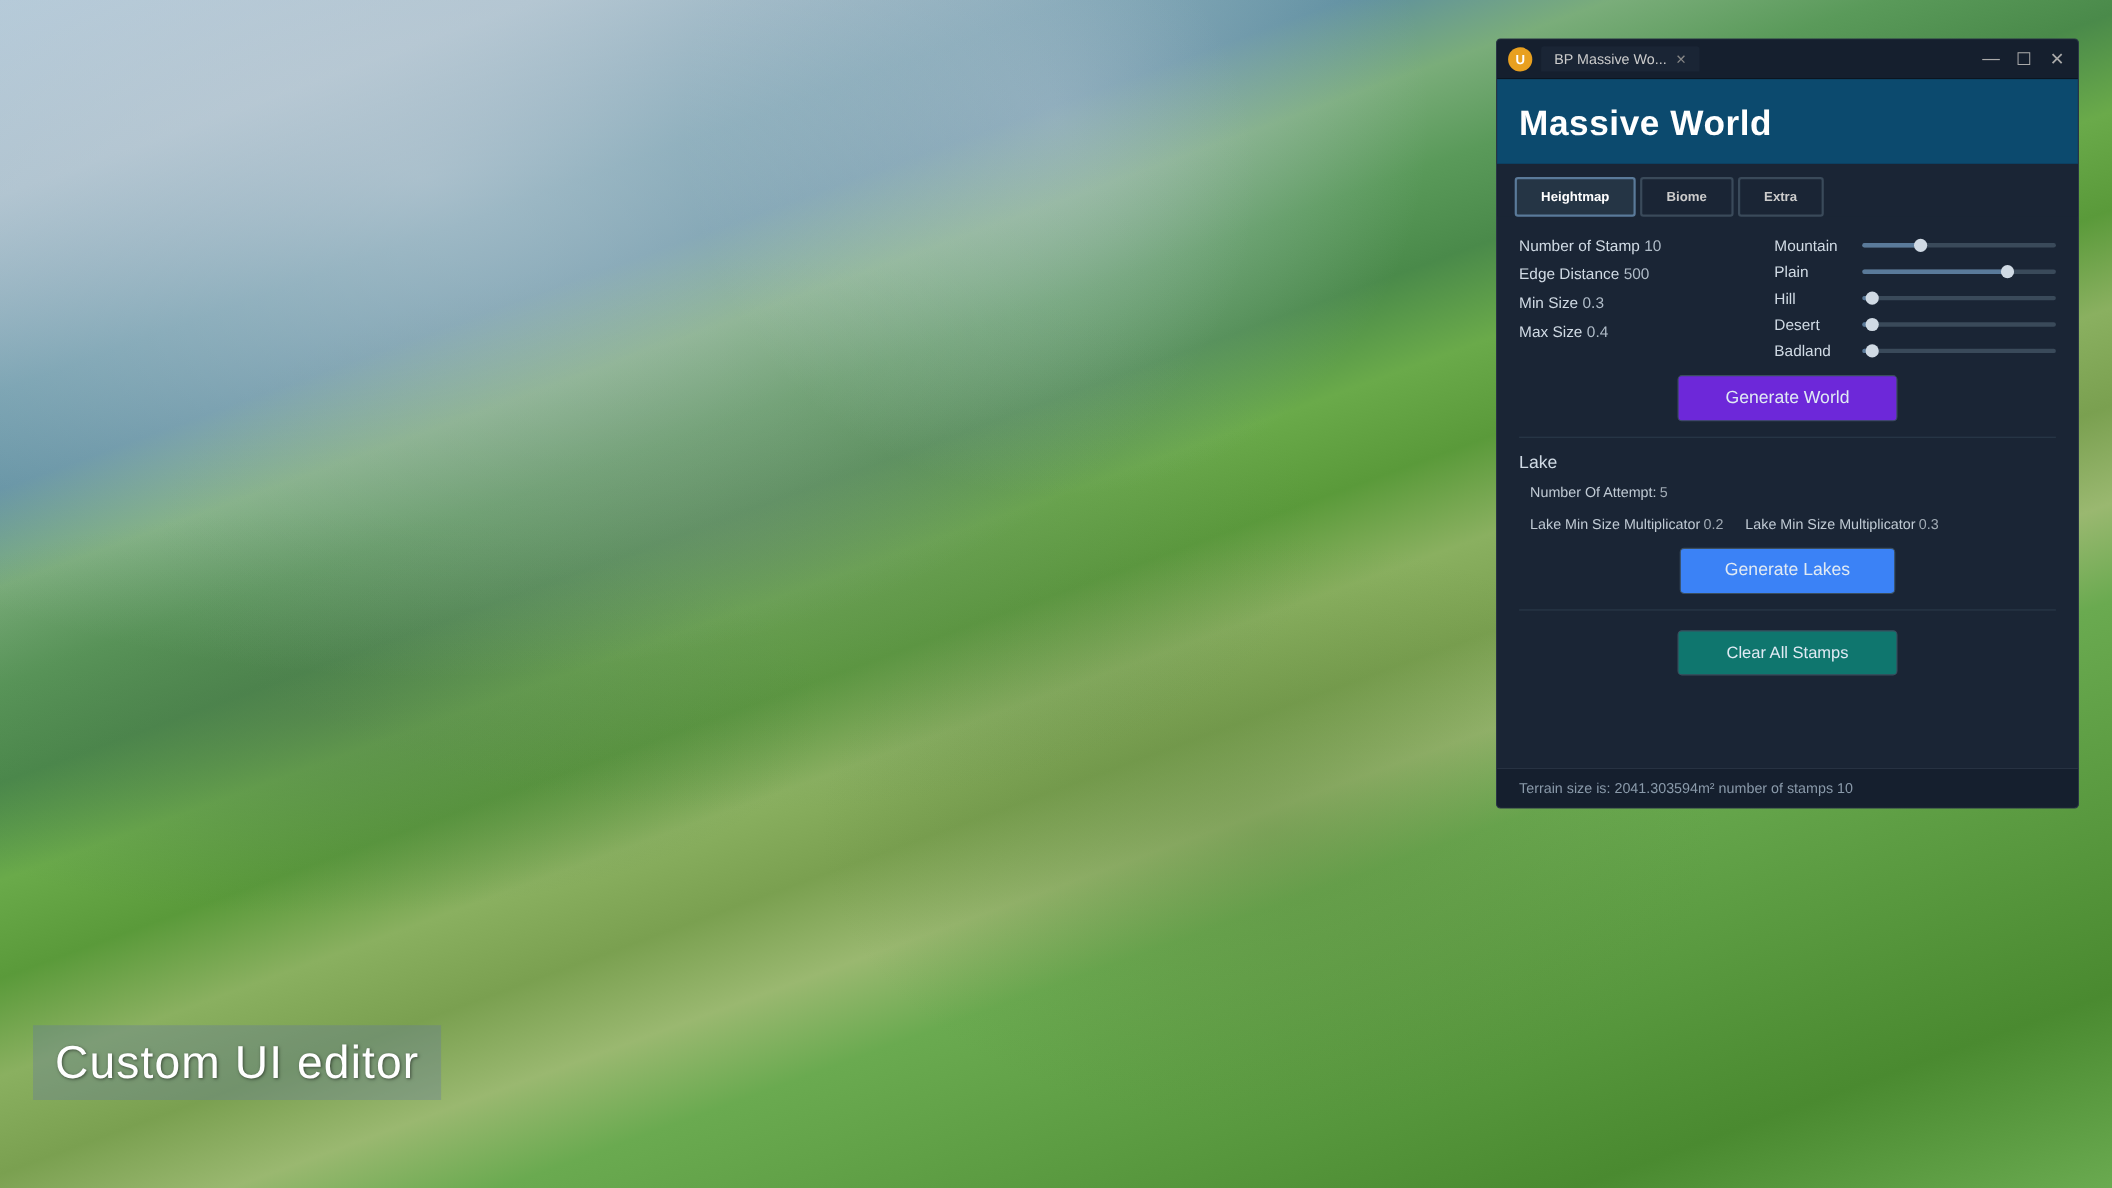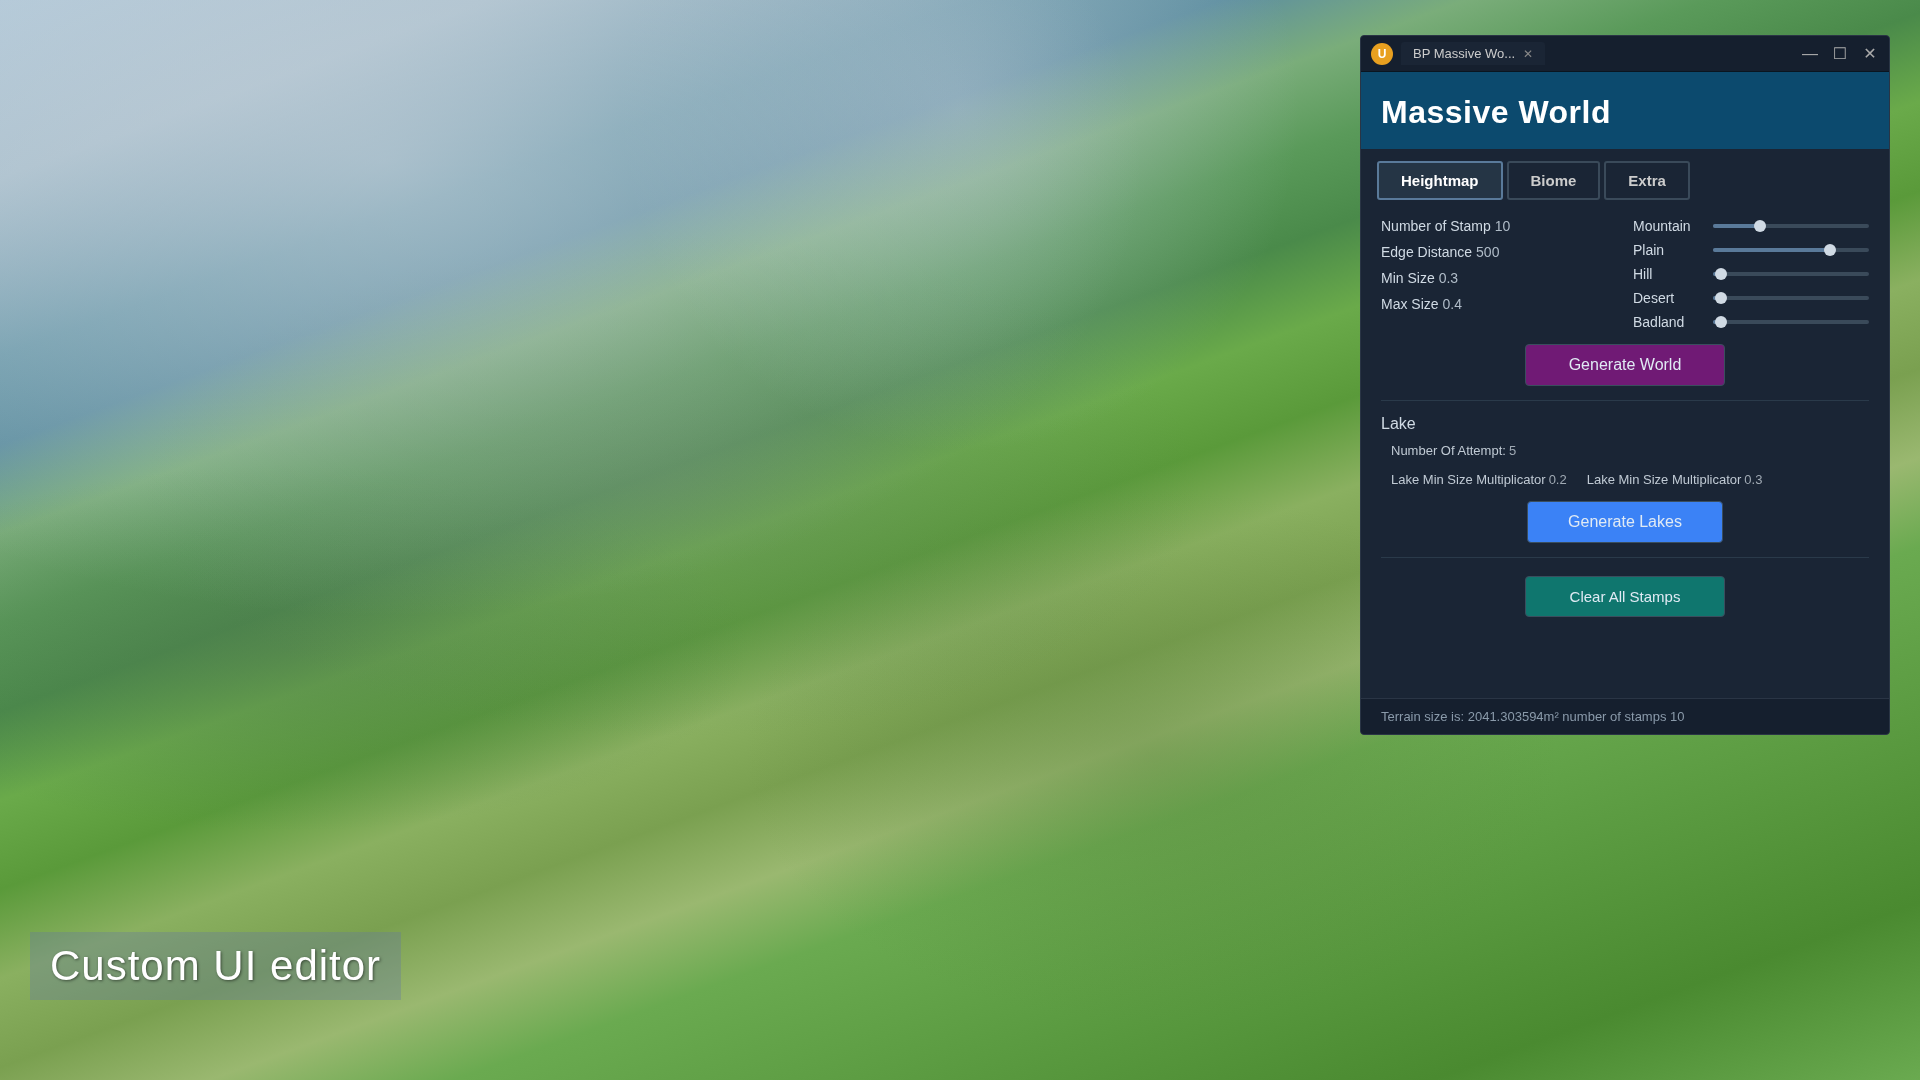--- a/index.html
+++ b/index.html
@@ -161,21 +161,21 @@
     .tabs {
       display: flex;
       padding: 12px 16px 0;
       gap: 0;
       background: #1a2535;
       flex-shrink: 0;
     }
 
     .tab {
       padding: 9px 22px;
-      font-size: 15px;
+      font-size: 12px;
       font-weight: 600;
       color: #ccc;
       cursor: pointer;
       border: 2px solid #3a4a5a;
       border-radius: 3px;
       margin-right: 4px;
       background: transparent;
     }
 
     .tab.active {
@@ -187,21 +187,21 @@
     
     .panel-content {
       padding: 18px 20px;
       flex: 1;
       overflow-y: auto;
     }
 
     
     .settings-row {
       display: flex;
-      gap: 32px;
+      gap: 12px;
       margin-bottom: 0;
     }
 
     .left-settings {
       flex: 0 0 220px;
     }
 
     .right-settings {
       flex: 1;
     }
@@ -272,21 +272,21 @@
       top: -4px;
       transform: translateX(-50%);
     }
 
     
     .btn-generate {
       display: block;
       width: 200px;
       margin: 14px auto 0;
       padding: 11px 0;
-      background: #701a75;
+      background: #6d28d9;
       color: #e0eaf4;
       font-size: 16px;
       font-weight: 500;
       text-align: center;
       border: 1px solid #3a4e5e;
       border-radius: 4px;
       cursor: pointer;
     }
 
     

